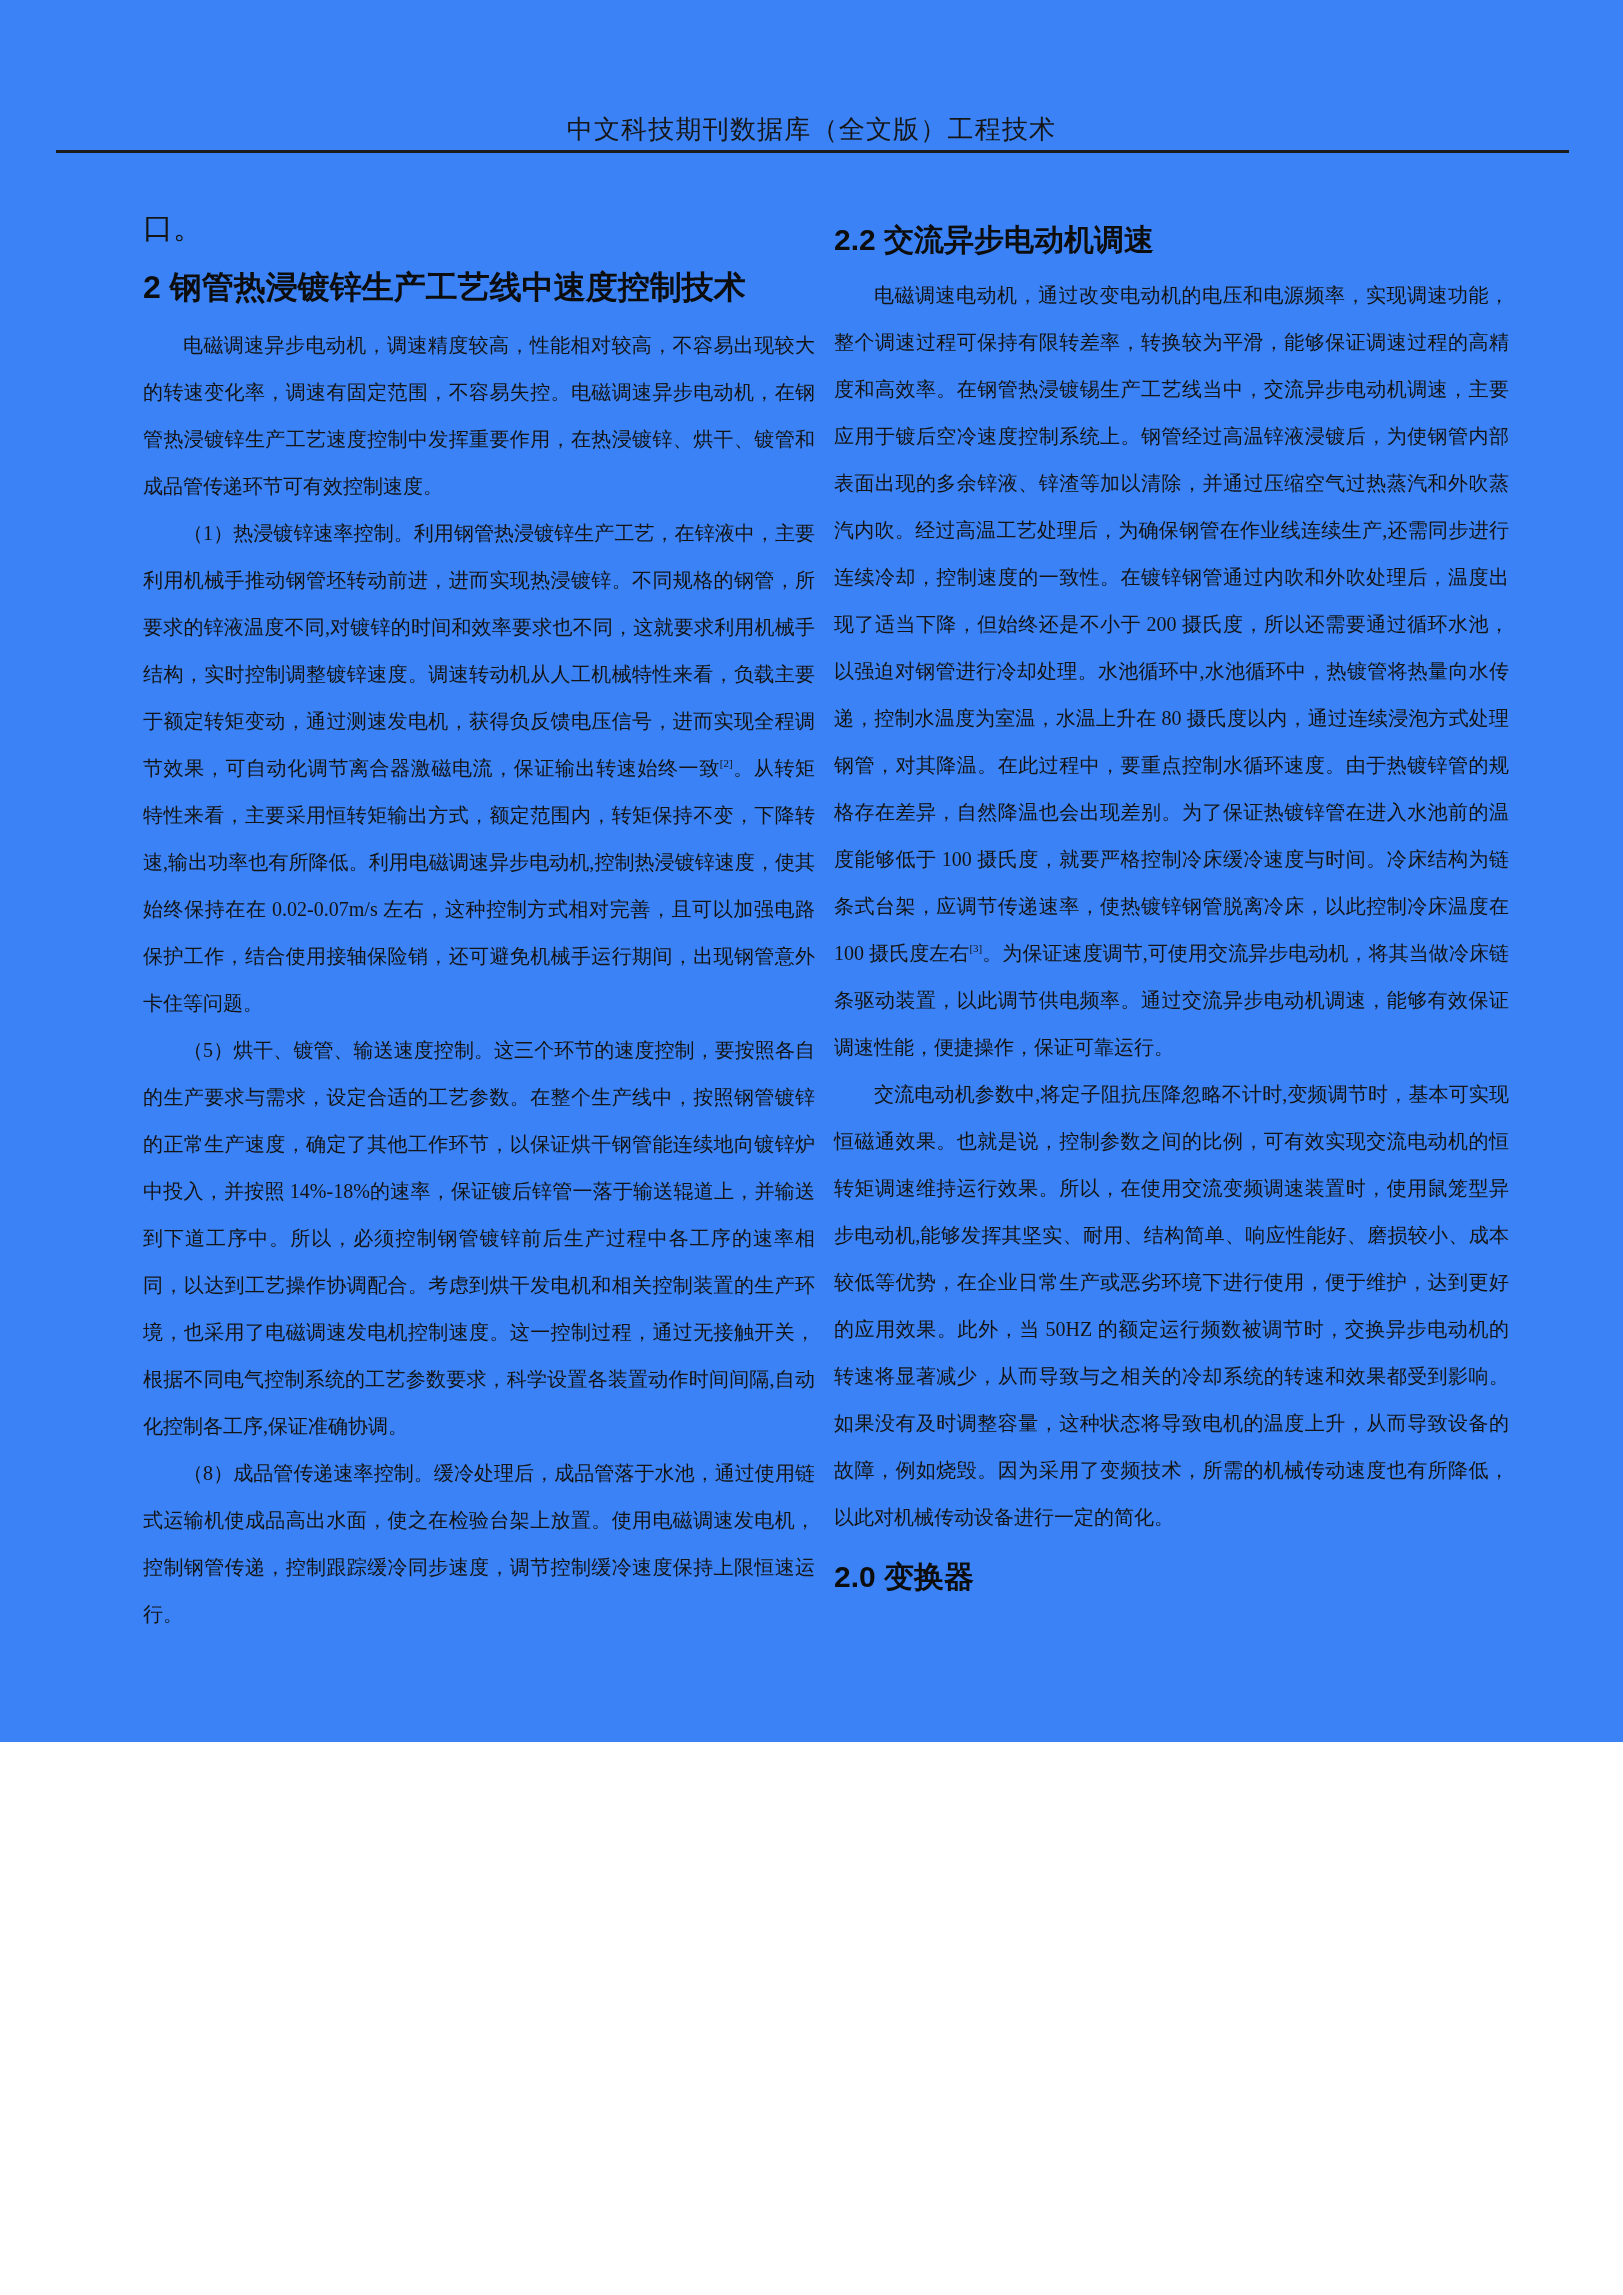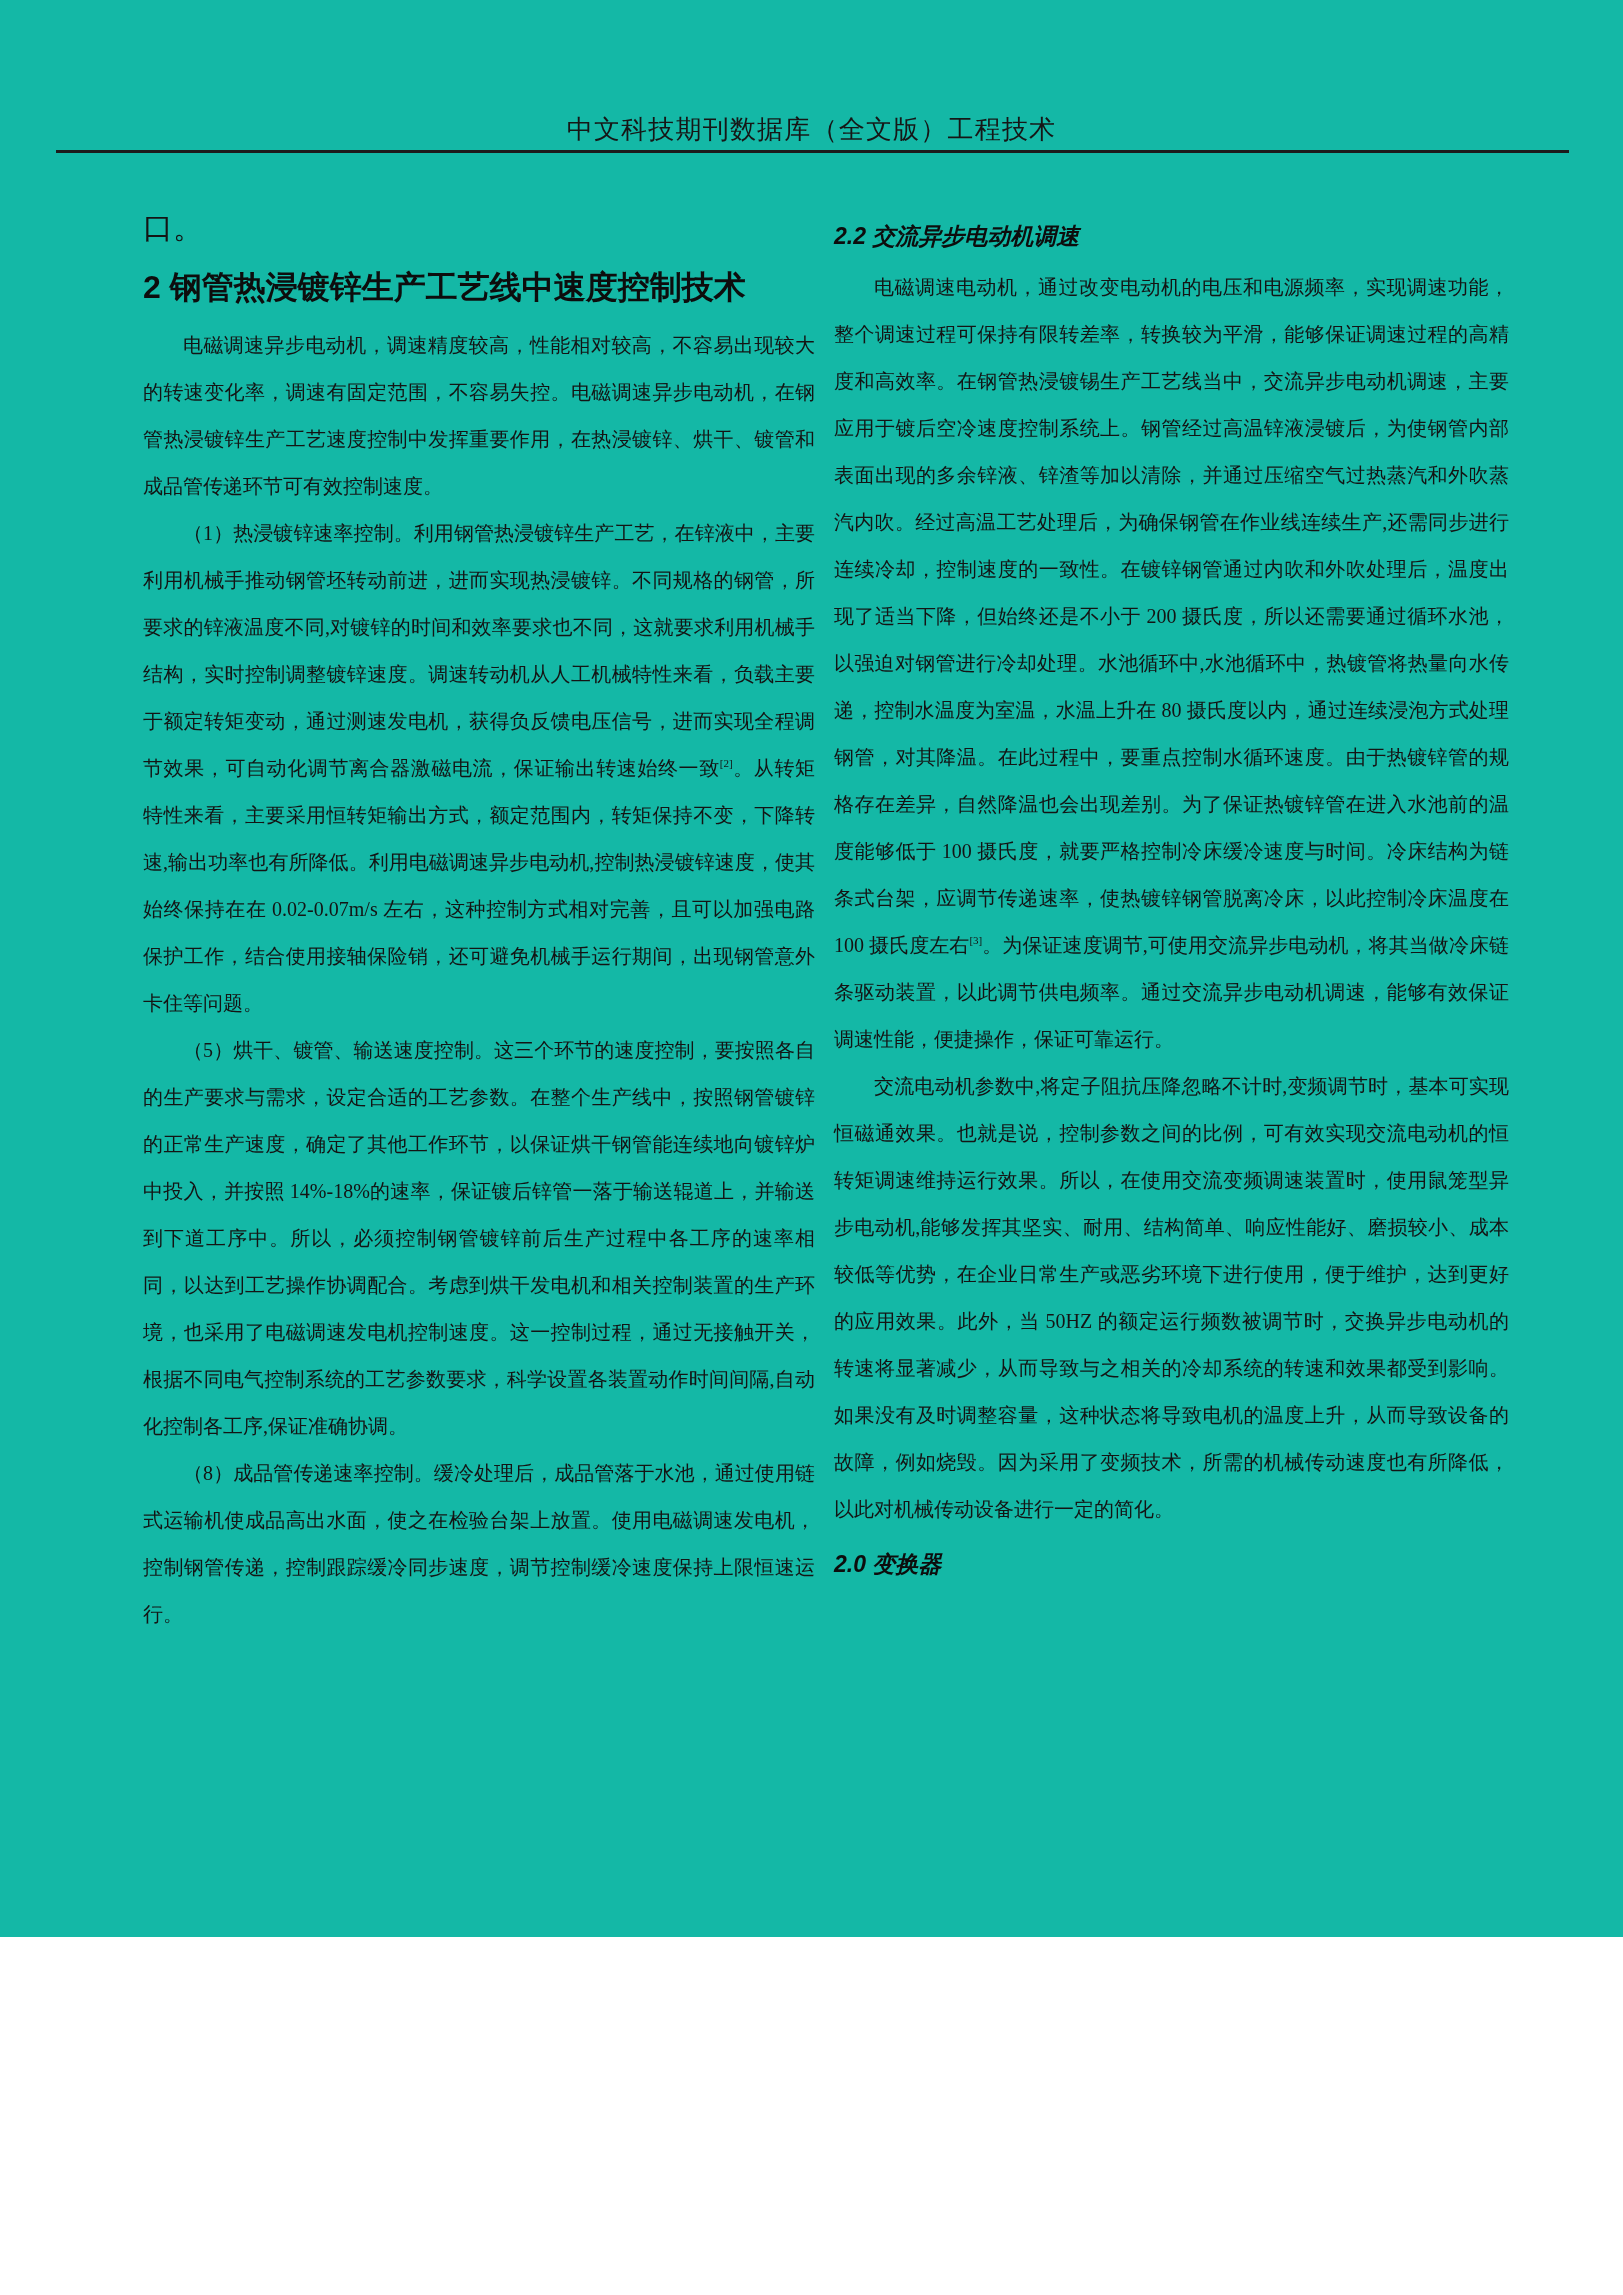--- a/index.html
+++ b/index.html
@@ -3,22 +3,22 @@
 <meta charset="utf-8">
 <style>
   html, body {
     margin: 0;
     padding: 0;
     background: #ffffff;
   }
   .page {
     position: relative;
     width: 1623px;
-    height: 1937px;
-    background: #14b8a6;
+    height: 1742px;
+    background: #3b82f6;
     color: #111111;
     overflow: hidden;
     font-family: "Liberation Serif", "DejaVu Serif", serif;
   }
   .page-header {
     position: absolute;
     top: 112px;
     left: 0;
     width: 100%;
     text-align: center;
@@ -50,27 +50,26 @@
   }
   .blk-h1 {
     font-size: 32px;
     font-weight: bold;
     line-height: 1.22;
     margin: 17px 0 15px 0;
     font-family: "Liberation Sans", "DejaVu Sans", sans-serif;
     color: #0d0d0d;
   }
   .blk-h2 {
-    font-size: 23px;
+    font-size: 30px;
     font-weight: bold;
     line-height: 1.22;
     margin: 17.5px 0 14px 0;
     font-family: "Liberation Sans", "DejaVu Sans", sans-serif;
     color: #0d0d0d;
-    font-style: italic;
   }
   .blk-para {
     font-size: 20px;
     line-height: 47px;
     text-align: justify;
     text-indent: 2em;
     color: #141414;
   }
   .blk-para sup, .blk-stub sup {
     font-size: 0.55em;

